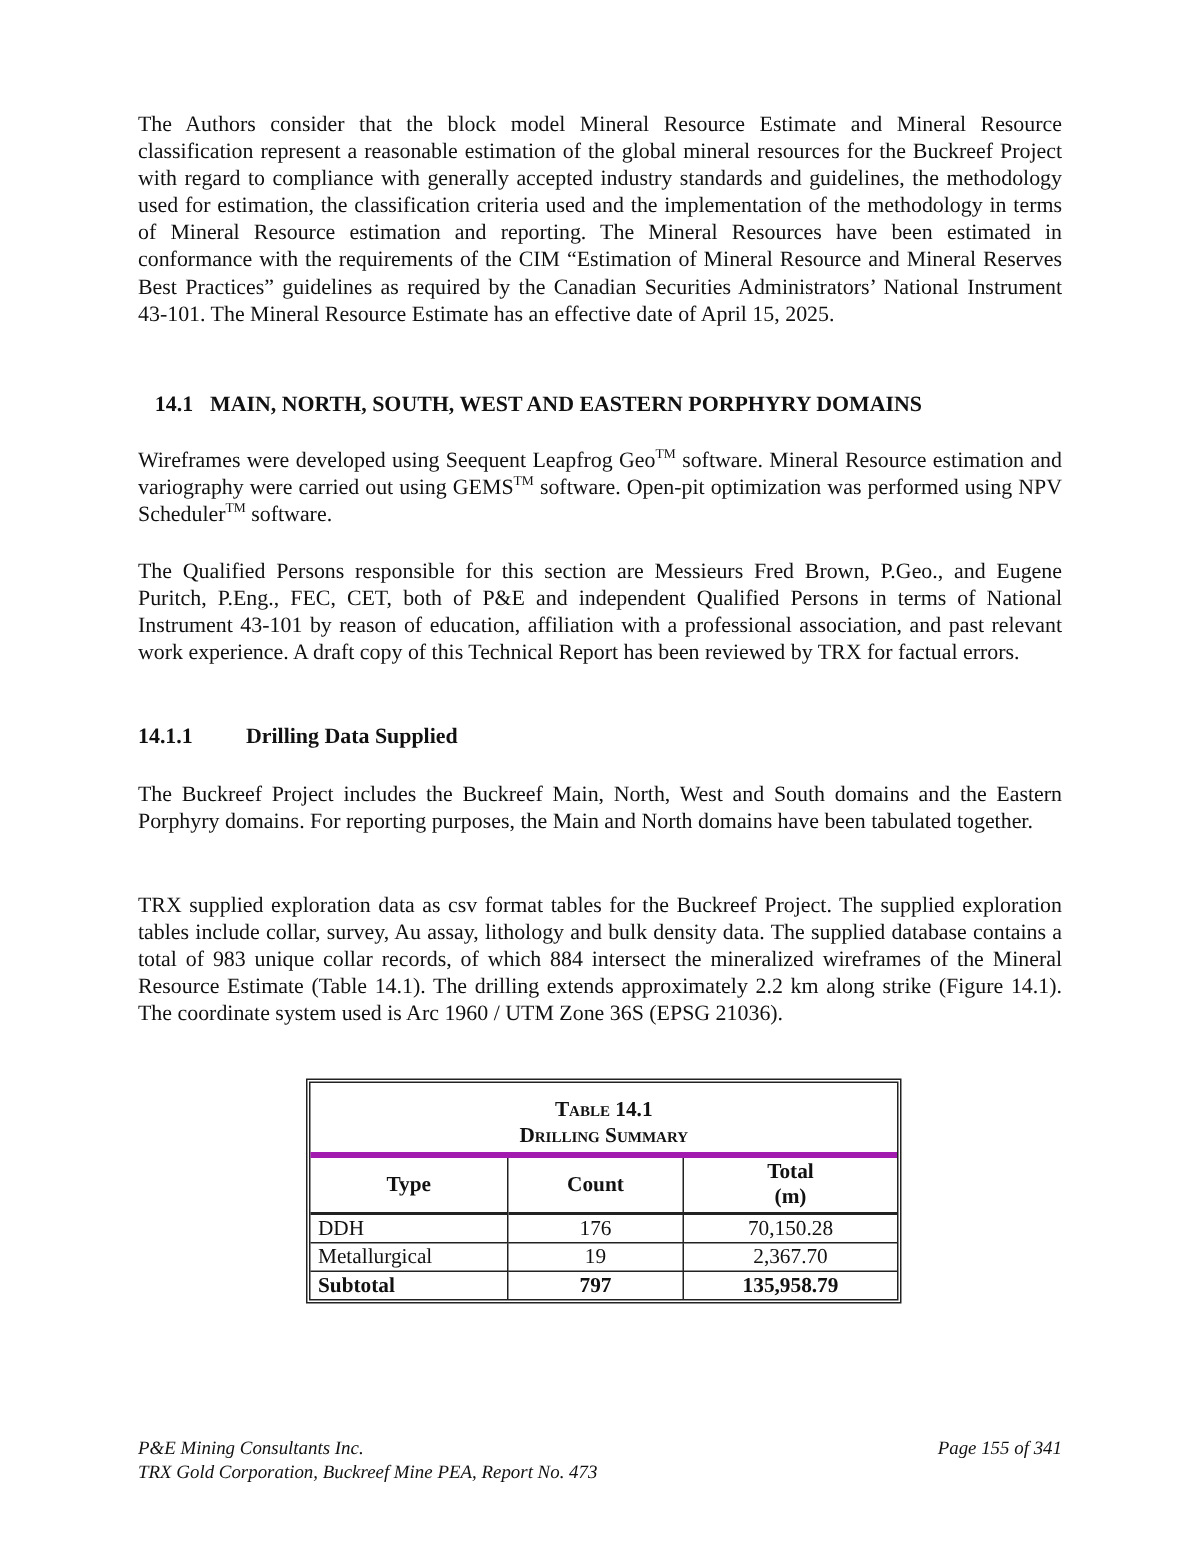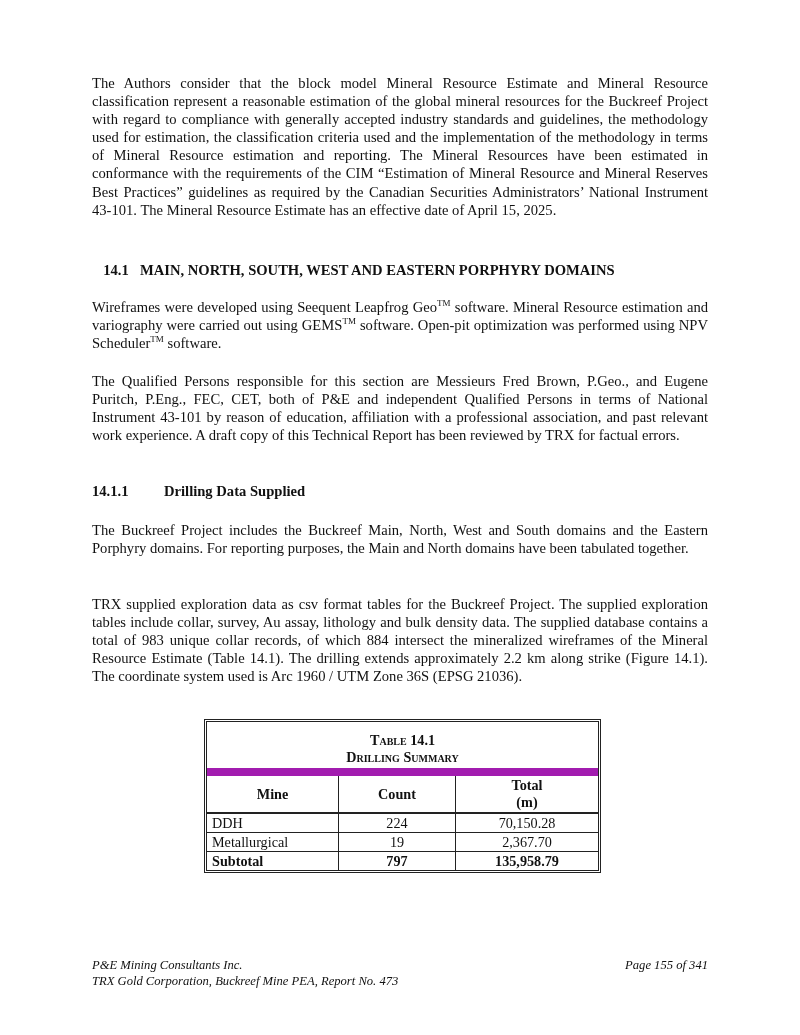--- a/index.html
+++ b/index.html
@@ -16,21 +16,21 @@
     .p4 { position: absolute; left: 92px; top: 521px; width: 616px; }
     .p5 { position: absolute; left: 92px; top: 595px; width: 616px; }
     sup { font-size: 9px; vertical-align: 6px; line-height: 0; }
 
     .tbl-wrap { position: absolute; left: 204px; top: 719px; width: 391px;
                 border: 3px double #222; }
     table.drill { border-collapse: collapse; width: 100%; font-size: 14.2px; }
     table.drill td, table.drill th { border: 1px solid #222; padding: 0 5px; height: 18px; line-height: 17px; }
     table.drill tr:first-child th { border-top: none; }
     table.drill th.cap { font-weight: bold; text-align: center; padding: 10px 0 2px 0; line-height: 17px;
-                         border-left: none; border-right: none; border-bottom: 8px solid #a21caf; }
+                         border-left: none; border-right: none; border-bottom: 4px solid #a21caf; }
     .smallcaps { font-variant: small-caps; }
     table.drill th.hdr { font-weight: bold; text-align: center; height: 36px; line-height: 17px;
                          border-bottom: 2px solid #222; }
     table.drill td.group { font-weight: bold; text-align: center; }
     table.drill td.type { text-align: left; width: 121px; }
     table.drill td.num { text-align: center; }
     table.drill tr.subtotal td { font-weight: bold; }
     table.drill td:first-child, table.drill th:first-child { border-left: none; }
     table.drill td:last-child, table.drill th:last-child { border-right: none; }
     table.drill tr:last-child td { border-bottom: none; }
@@ -62,30 +62,30 @@
 <div class="tbl-wrap">
   <table class="drill">
     <tbody>
         <tr>
       <th class="cap" colspan="3">
         <div class="smallcaps">Table 14.1</div>
         <div class="smallcaps">Drilling Summary</div>
       </th>
     </tr>
     <tr>
-      <th class="hdr" style="width:121px">Mine</th>
+      <th class="hdr" style="width:121px">Type</th>
       <th class="hdr" style="width:106px">Count</th>
       <th class="hdr">
         <div>Total</div>
         <div>(m)</div>
       </th>
     </tr>
     <tr>
       <td class="type">DDH</td>
-      <td class="num">224</td>
+      <td class="num">176</td>
       <td class="num">70,150.28</td>
     </tr>
     <tr>
       <td class="type">Metallurgical</td>
       <td class="num">19</td>
       <td class="num">2,367.70</td>
     </tr>
     <tr class="subtotal">
       <td class="type">Subtotal</td>
       <td class="num">797</td>

